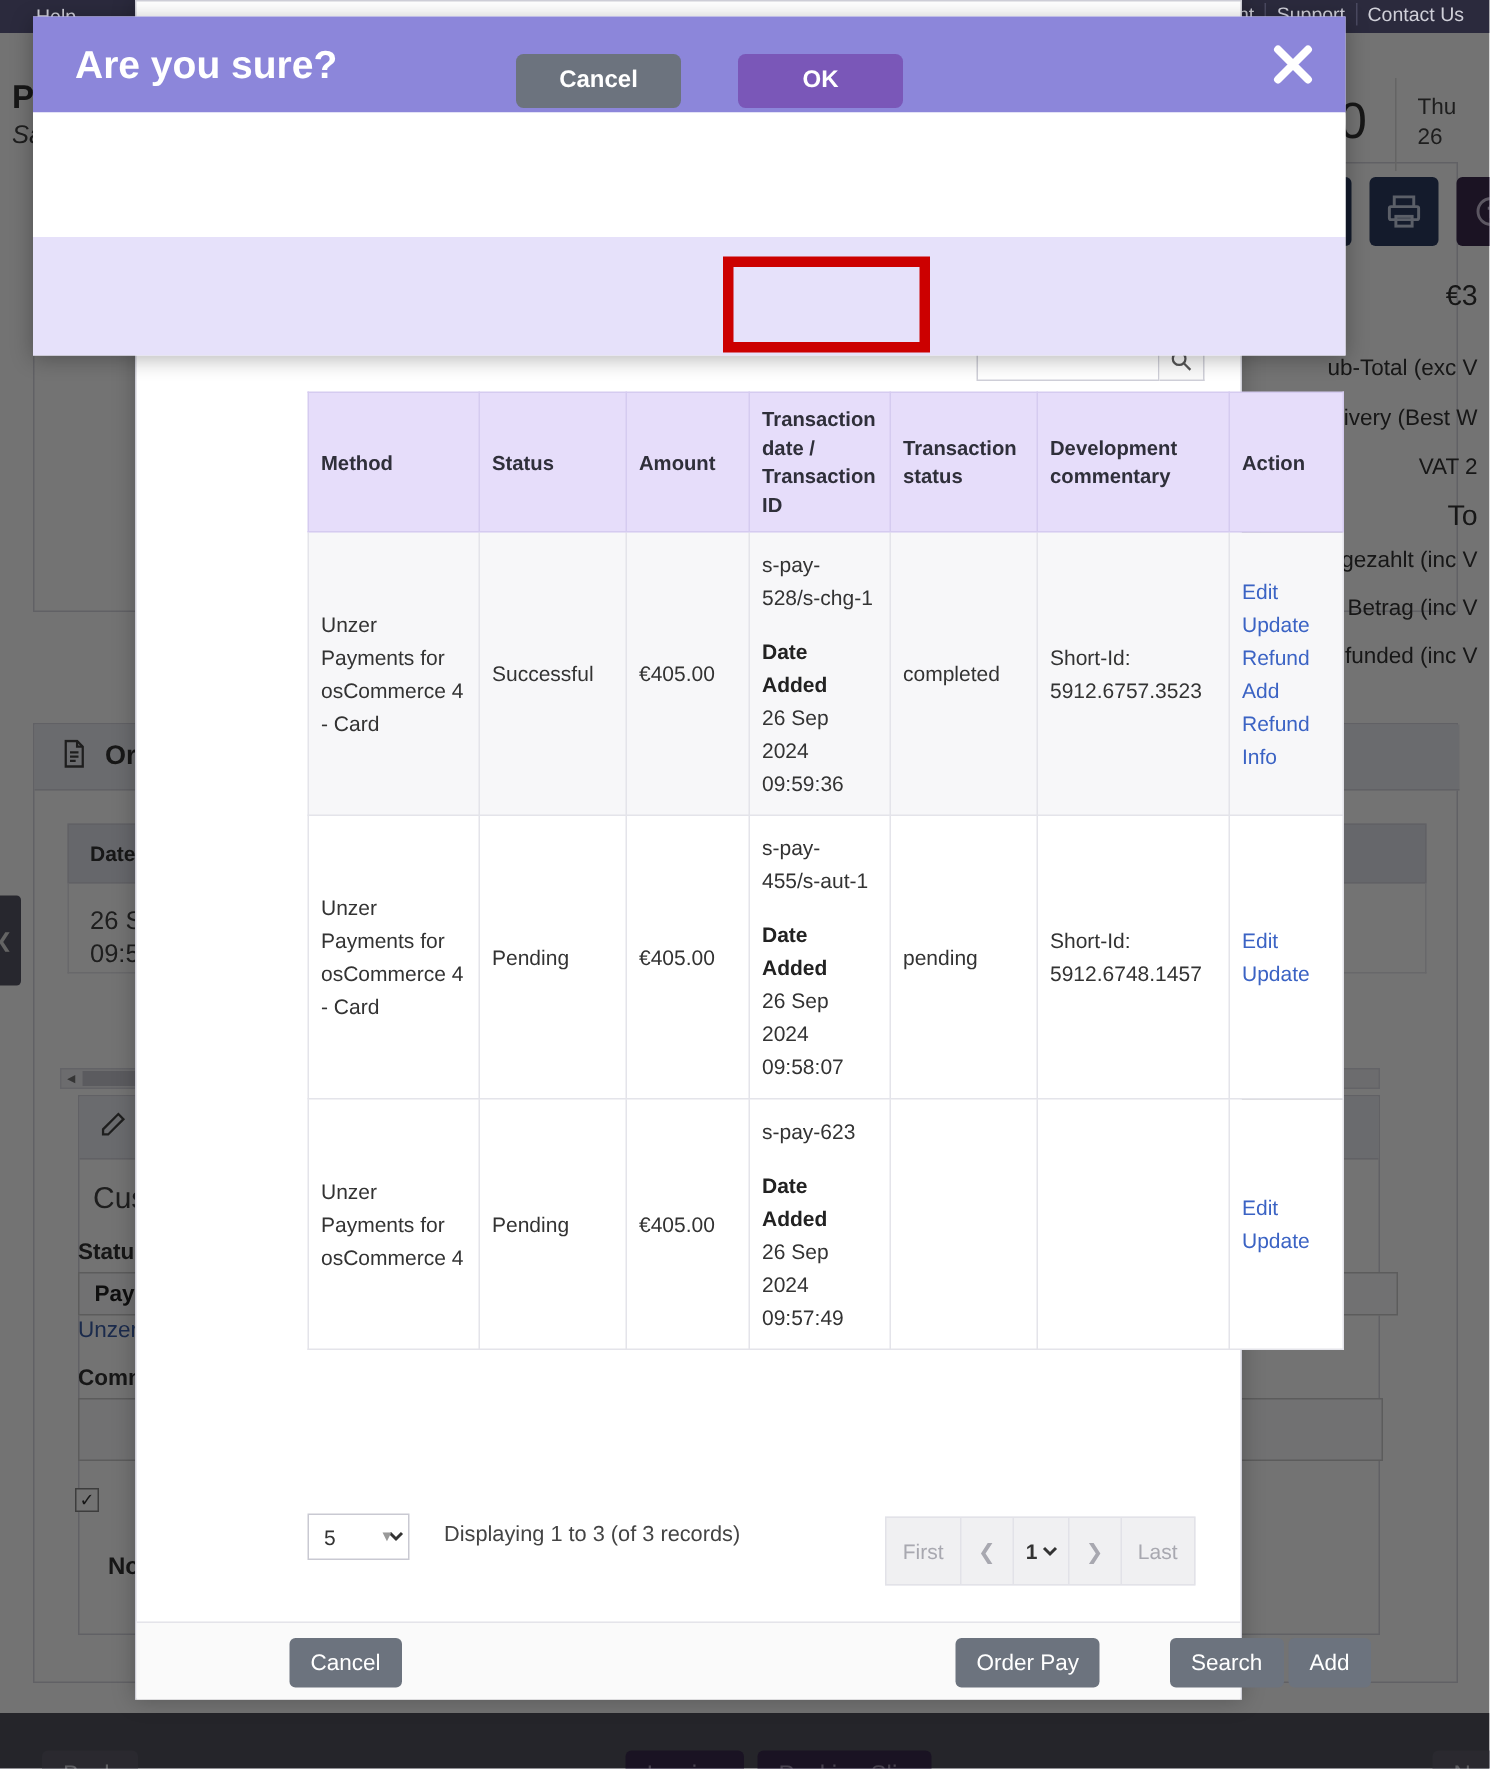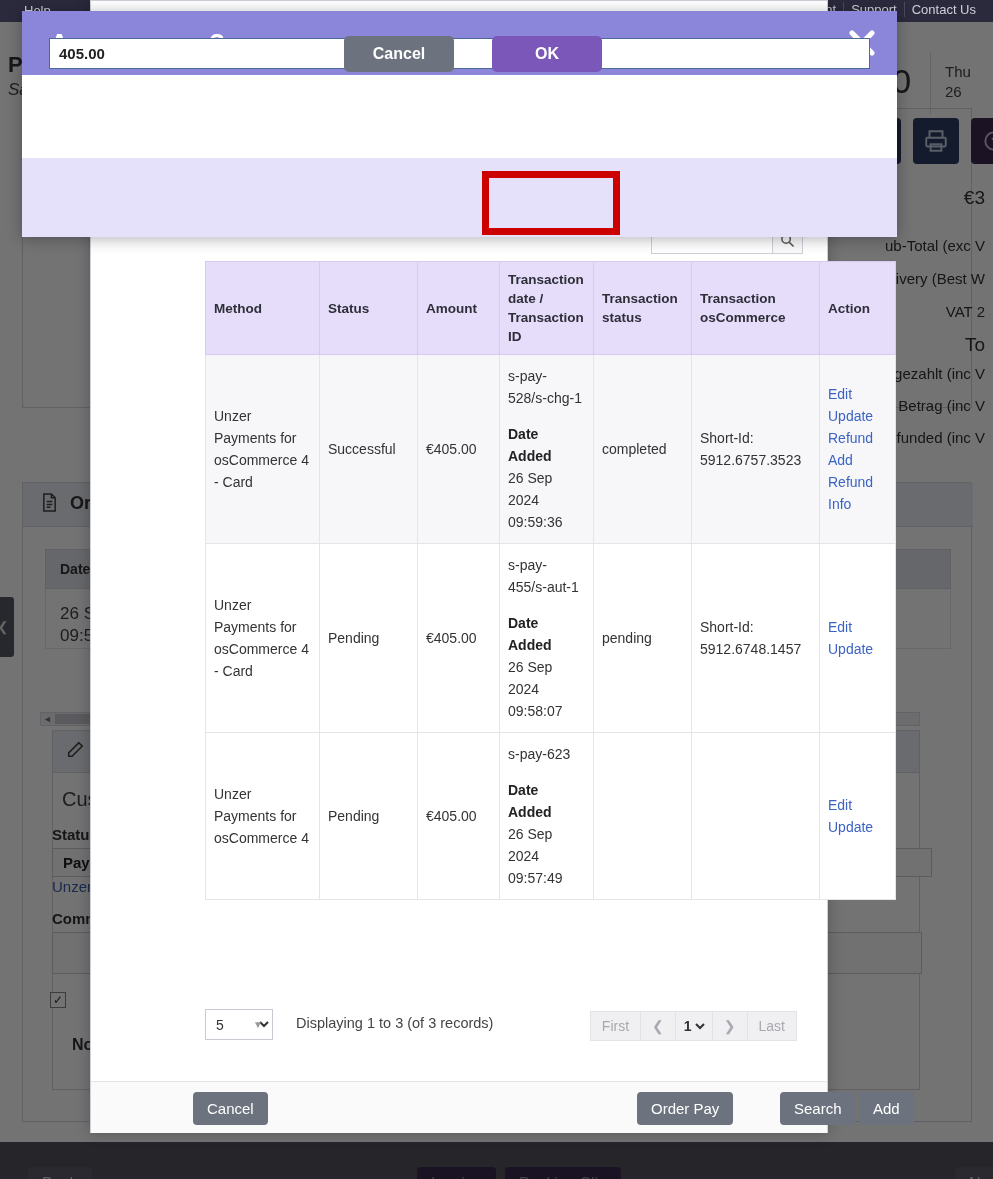--- a/index.html
+++ b/index.html
@@ -114,21 +114,21 @@
   .act-link { color: #3b63c4; display: block; }
 
   
   .pg-select {
     position: absolute; left: 114px; top: 1008px; width: 68px; height: 31px;
     border: 1px solid #c9c9d2; background: #fff; font-size: 14px; color: #333;
     padding: 0 6px; font-family: "Liberation Sans", sans-serif;
   }
   .pg-caret { position: absolute; left: 162px; top: 1018px; color: #999; font-size: 10px; pointer-events:none; }
   .pg-info { position: absolute; left: 205px; top: 1014px; font-size: 14.5px; color: #444; }
-  .pg-group { position: absolute; right: 30px; top: 1010px; height: 30px; display: flex; border: 1px solid #e2e2e8; background:#f0f0f2; }
+  .pg-group { position: absolute; right: 30px; top: 1010px; height: 46px; display: flex; border: 1px solid #e2e2e8; background:#f0f0f2; }
   .pg-btn { padding: 0 11px; font-size: 14px; color: #a8a8b0; display: flex; align-items: center; border-right: 1px solid #e2e2e8; }
   .pg-btn:last-child { border-right: none; }
   .pg-num { display:flex; align-items:center; padding: 0 4px; border-right: 1px solid #e2e2e8; background:#f0f0f2; }
   .pg-num select { border: none; background: transparent; font-size: 14px; font-weight: 700; color: #333;
                    font-family: "Liberation Sans", sans-serif; }
 
   
   .panel-foot { position: absolute; left: 0; top: 1080px; width: 736px; height: 52px; background: #fafafa; border-top: 1px solid #e4e4ea; }
   .fbtn { position: absolute; top: 1091px; background: #6c737e; color: #fff; font-size: 15px; border-radius: 4px; padding: 8px 14px; border: none;
           font-family: "Liberation Sans", sans-serif; }
@@ -279,21 +279,21 @@
           <col class="col-txcomm">
           <col class="col-action">
       </colgroup>
       <thead>
         <tr>
           <th>Method</th>
           <th>Status</th>
           <th>Amount</th>
           <th>Transaction date / Transaction ID</th>
           <th>Transaction status</th>
-          <th>Transaction osCommerce</th>
+          <th>Development commentary</th>
           <th>Action</th>
         </tr>
       </thead>
       <tbody>
         <tr>
           <td>Unzer Payments for osCommerce 4 - Card</td>
           <td>Successful</td>
           <td class="amt-green">€405.00</td>
           <td>
             <span>s-pay-528/s-chg-1</span>
@@ -367,20 +367,19 @@
 
   <div class="confirm">
     <div class="confirm-hd"></div>
     <div class="confirm-title">Are you sure?</div>
     <div class="confirm-x">
       <svg width="30" height="30" viewBox="0 0 24 24">
         <path d="M4 4 L20 20 M20 4 L4 20" stroke="#ffffff" stroke-width="4.2" stroke-linecap="round"></path>
       </svg>
     </div>
     <div class="confirm-body"></div>
-    <input class="confirm-input" type="text" value="405.00" style="">
     <div class="confirm-foot"></div>
     <button class="btn-cancel">Cancel</button>
     <button class="btn-ok">OK</button>
     <div class="highlight-box"></div>
   </div>
 
 </div>
 
 </body></html>

